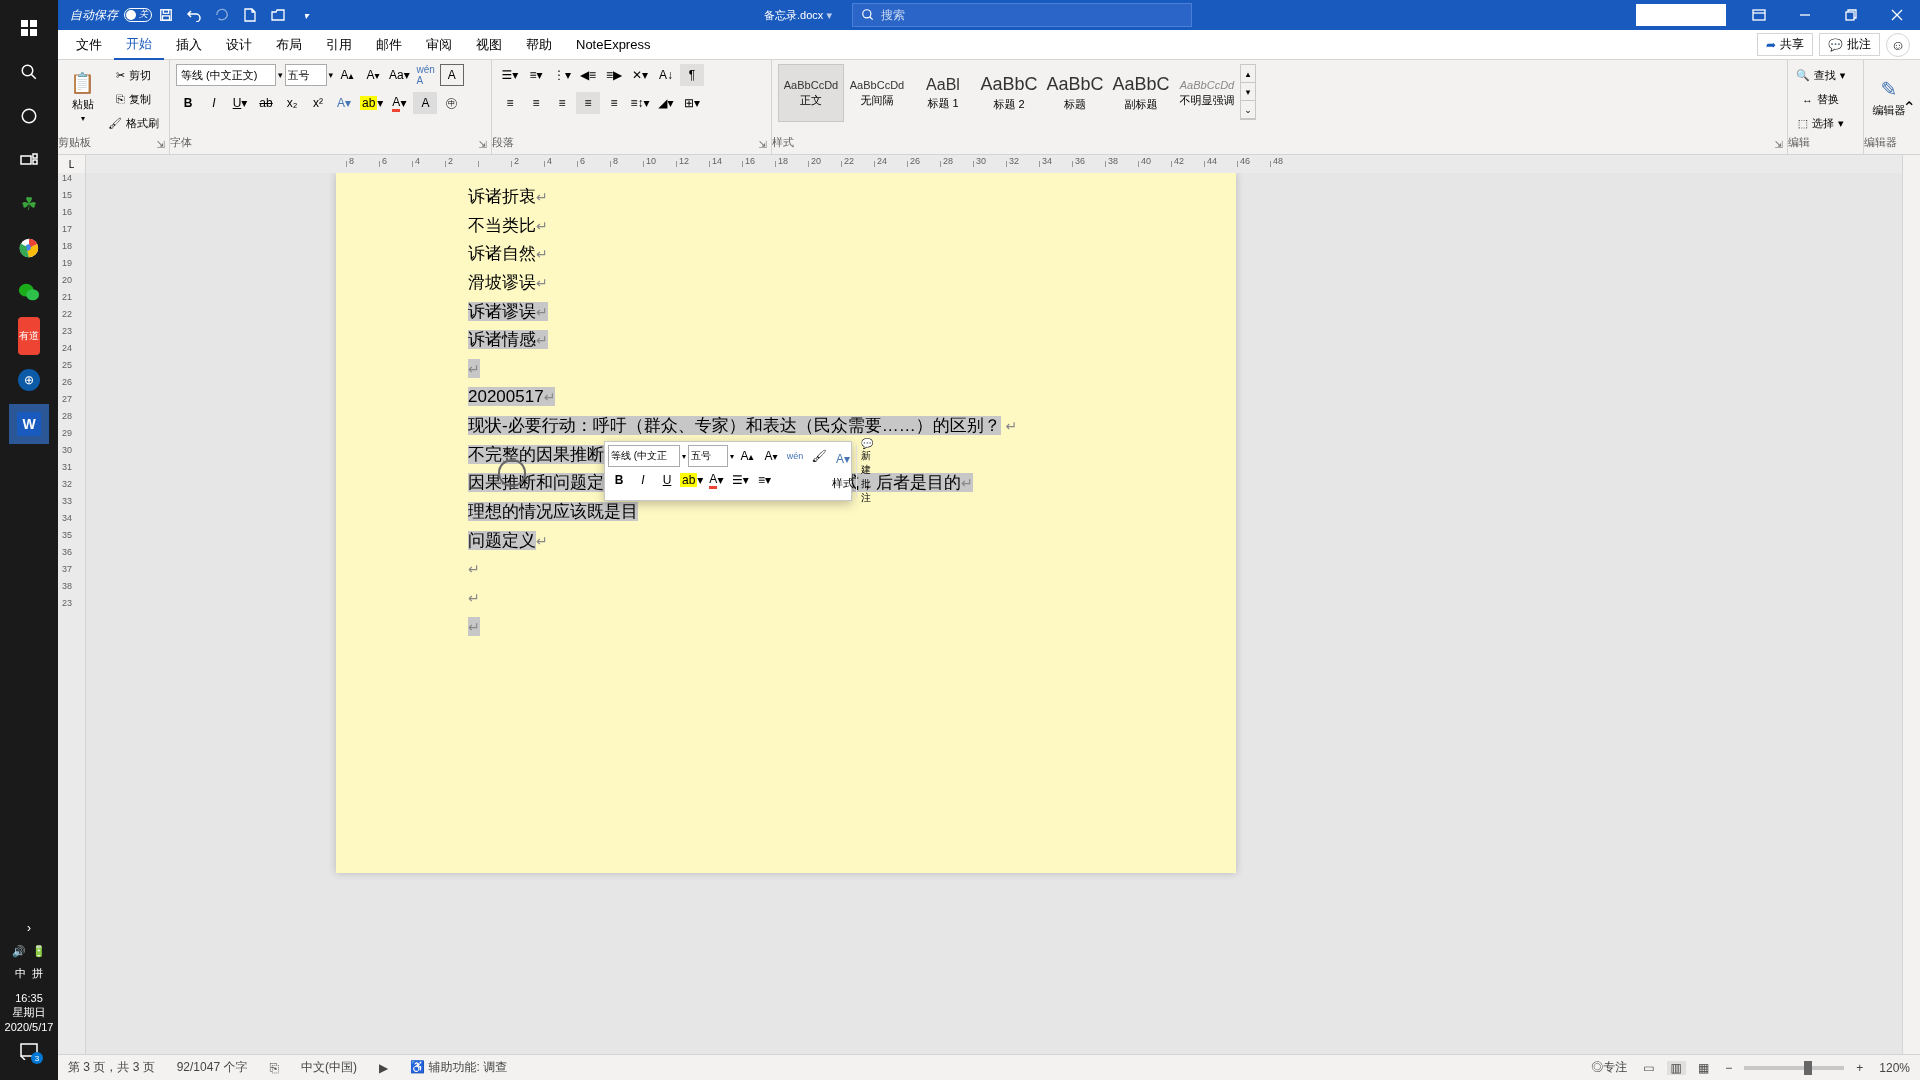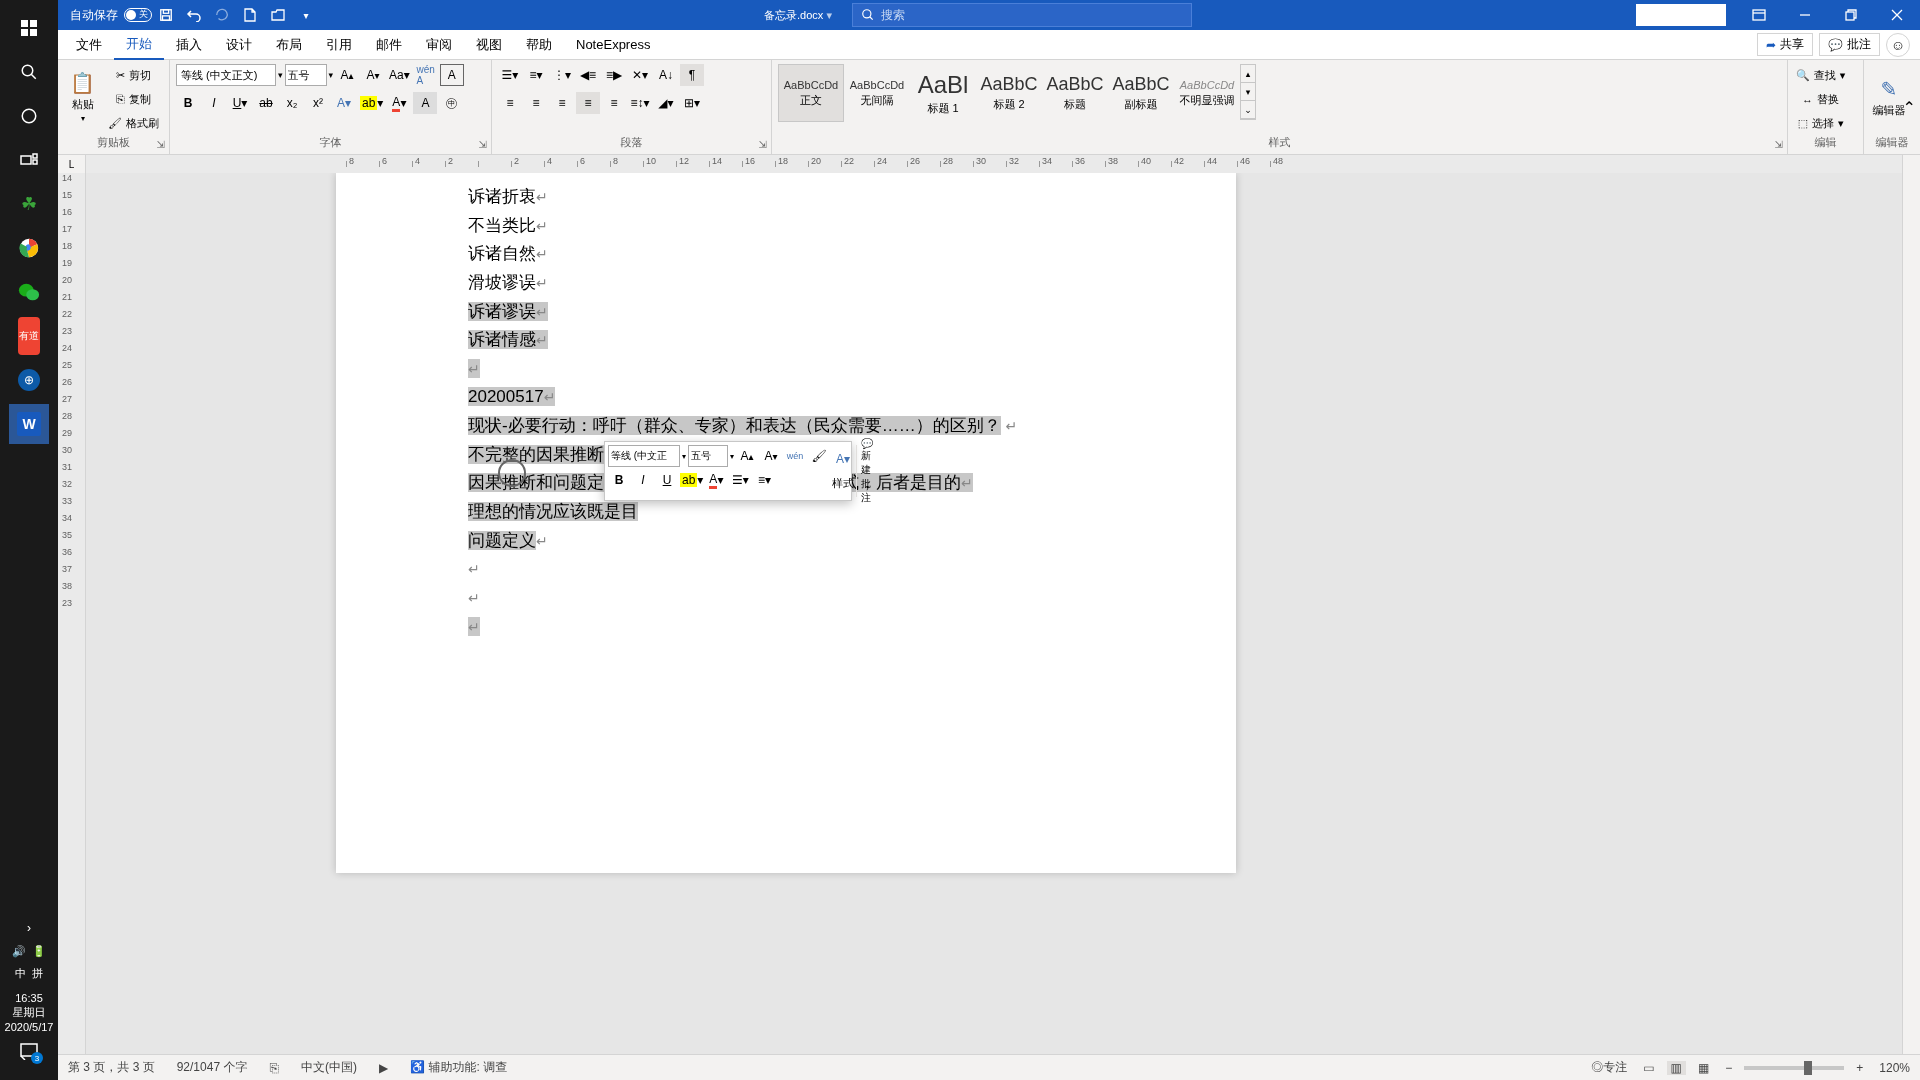--- a/index.html
+++ b/index.html
@@ -10,21 +10,21 @@
 .taskbar-icon { width: 40px; height: 40px; display: flex; align-items: center; justify-content: center; margin: 2px 0; color: #fff; font-size: 18px; cursor: pointer; }
 .taskbar-icon.win { font-size: 16px; }
 .taskbar-icon.active { background: #2b5797; }
 .taskbar-spacer { flex: 1; }
 .taskbar-bottom { display: flex; flex-direction: column; align-items: center; padding-bottom: 8px; color: #fff; font-size: 11px; }
 .taskbar-time { text-align: center; line-height: 1.3; margin-top: 6px; }
 .taskbar-row { display: flex; gap: 6px; margin: 4px 0; }
 
 
 .titlebar { position: absolute; left: 58px; top: 0; right: 0; height: 30px; background: #185abd; display: flex; align-items: center; color: #fff; font-size: 12px; }
-.titlebar-left { display: flex; align-items: center; padding-left: 12px; }
+.titlebar-left { display: flex; align-items: center; padding-left: 12px; font-style: italic; }
 .autosave { display: flex; align-items: center; gap: 6px; }
 .toggle { width: 28px; height: 14px; border: 1px solid #fff; border-radius: 7px; position: relative; }
 .toggle::after { content: ""; position: absolute; width: 10px; height: 10px; background: #fff; border-radius: 50%; top: 1px; left: 1px; }
 .tb-btn { width: 28px; height: 28px; display: flex; align-items: center; justify-content: center; cursor: pointer; }
 .titlebar-center { flex: 1; display: flex; align-items: center; justify-content: center; gap: 20px; }
 .doc-title { font-size: 11px; }
 .search-box { display: flex; align-items: center; background: #2b65c7; border: 1px solid #4a7fd8; height: 24px; width: 340px; padding: 0 8px; gap: 6px; }
 .search-box input { background: transparent; border: none; outline: none; color: #fff; font-size: 12px; flex: 1; }
 .search-box input::placeholder { color: #c7d8f3; }
 .titlebar-right { display: flex; align-items: center; }
@@ -36,53 +36,53 @@
 .tab-item { padding: 0 12px; height: 30px; display: flex; align-items: center; font-size: 13px; color: #000; cursor: pointer; }
 .tab-item.active { border-bottom: 2px solid #185abd; color: #185abd; font-weight: 500; }
 .tabsbar-right { margin-left: auto; display: flex; align-items: center; gap: 6px; padding-right: 10px; }
 .share-btn { display: flex; align-items: center; gap: 4px; border: 1px solid #d4d4d4; padding: 2px 8px; font-size: 12px; cursor: pointer; }
 .emoji-btn { width: 24px; height: 24px; border: 1px solid #d4d4d4; border-radius: 50%; display: flex; align-items: center; justify-content: center; font-size: 14px; cursor: pointer; }
 
 
 .ribbon { position: absolute; left: 58px; top: 60px; right: 0; height: 95px; background: #f3f2f1; border-bottom: 1px solid #d4d4d4; display: flex; }
 .ribbon-group { border-right: 1px solid #d4d4d4; padding: 4px 6px 0 6px; position: relative; display: flex; flex-direction: column; }
 .ribbon-group-content { flex: 1; display: flex; align-items: flex-start; gap: 4px; }
-.ribbon-group-label { position: absolute; bottom: 2px; left: 0; right: 0; text-align: center; font-size: 11px; color: #616161; padding-bottom: 2px; }
+.ribbon-group-label { position: absolute; bottom: 2px; left: 0; right: 0; text-align: left; font-size: 11px; color: #616161; padding-bottom: 2px; }
 .ribbon-group-label .expand { position: absolute; right: 4px; bottom: 2px; font-size: 10px; }
 .rib-btn { min-width: 24px; height: 22px; display: flex; align-items: center; justify-content: center; font-size: 12px; cursor: pointer; padding: 0 2px; }
 .rib-btn.big { height: 66px; width: 38px; flex-direction: column; justify-content: center; gap: 2px; }
 .rib-btn.big .icon { font-size: 20px; }
 .rib-col { display: flex; flex-direction: column; gap: 2px; }
 .rib-row { display: flex; align-items: center; gap: 2px; }
 .font-select { width: 100px; height: 22px; border: 1px solid #ababab; background: #fff; font-size: 11px; padding: 0 4px; }
 .size-select { width: 42px; height: 22px; border: 1px solid #ababab; background: #fff; font-size: 11px; padding: 0 2px; }
 .style-item { width: 66px; height: 58px; border: 1px solid transparent; display: flex; flex-direction: column; align-items: center; justify-content: center; cursor: pointer; font-size: 11px; gap: 2px; }
 .style-item.active { border: 1px solid #c7c7c7; background: #e1dfdd; }
 .style-item .preview { font-size: 16px; color: #333; }
-.style-item .preview.big { font-size: 24px; }
+.style-item .preview.big { font-size: 16px; }
 .style-scroll { display: flex; flex-direction: column; border: 1px solid #c7c7c7; }
 .style-scroll div { width: 14px; height: 18px; display: flex; align-items: center; justify-content: center; font-size: 9px; cursor: pointer; border-bottom: 1px solid #c7c7c7; }
 .collapse-arrow { position: absolute; right: 4px; top: 50%; transform: translateY(-50%); cursor: pointer; }
 
 
 .ruler-area { position: absolute; left: 58px; top: 155px; right: 0; height: 18px; background: #f3f2f1; display: flex; }
 .ruler-corner { width: 28px; height: 18px; display: flex; align-items: center; justify-content: center; font-size: 10px; border-right: 1px solid #d4d4d4; }
 .ruler-h { flex: 1; position: relative; font-size: 9px; color: #616161; background: #eaeaea; }
 .ruler-marks { position: absolute; left: 260px; right: 0; top: 0; bottom: 0; display: flex; align-items: center; }
 .ruler-mark { width: 33px; text-align: center; border-left: 1px solid #999; height: 6px; position: relative; }
 .ruler-mark span { position: absolute; top: -5px; left: 2px; }
 
 
 .doc-area { position: absolute; left: 58px; top: 173px; right: 18px; bottom: 26px; background: #e6e6e6; display: flex; }
 .ruler-v { width: 28px; background: #eaeaea; border-right: 1px solid #d4d4d4; position: relative; font-size: 9px; color: #616161; }
 .ruler-v-marks { position: absolute; top: 0; left: 0; right: 0; display: flex; flex-direction: column; align-items: center; }
 .ruler-v-mark { height: 17px; width: 100%; text-align: center; position: relative; }
 .ruler-v-mark span { position: absolute; left: 4px; top: 0; }
 .page-canvas { flex: 1; position: relative; overflow: auto; }
-.page { position: absolute; left: 250px; top: 0; width: 900px; min-height: 700px; background: #ffffff; box-shadow: 0 0 8px rgba(0,0,0,0.2); padding: 10px 0 60px 0; }
+.page { position: absolute; left: 250px; top: 0; width: 900px; min-height: 700px; background: #fef9c3; box-shadow: 0 0 8px rgba(0,0,0,0.2); padding: 10px 0 60px 0; }
 .doc-line { padding: 2px 0 2px 132px; font-size: 17px; line-height: 1.45; font-family: "DengXian", "Microsoft YaHei", sans-serif; }
 .para-sel { background: #c7c7c7; }
 .pm { color: #888; font-size: 14px; }
 
 
 .mini-toolbar { position: absolute; left: 604px; top: 441px; width: 248px; height: 60px; background: #fff; border: 1px solid #c7c7c7; box-shadow: 0 3px 10px rgba(0,0,0,0.25); display: flex; padding: 3px; gap: 2px; z-index: 50; }
 .mini-col { display: flex; flex-direction: column; gap: 2px; }
 .mini-row { display: flex; align-items: center; gap: 2px; }
 .mini-font { width: 72px; height: 22px; border: 1px solid #ababab; font-size: 10px; padding: 0 2px; background: #fff; }
 .mini-size { width: 40px; height: 22px; border: 1px solid #ababab; font-size: 10px; padding: 0 2px; background: #fff; }

